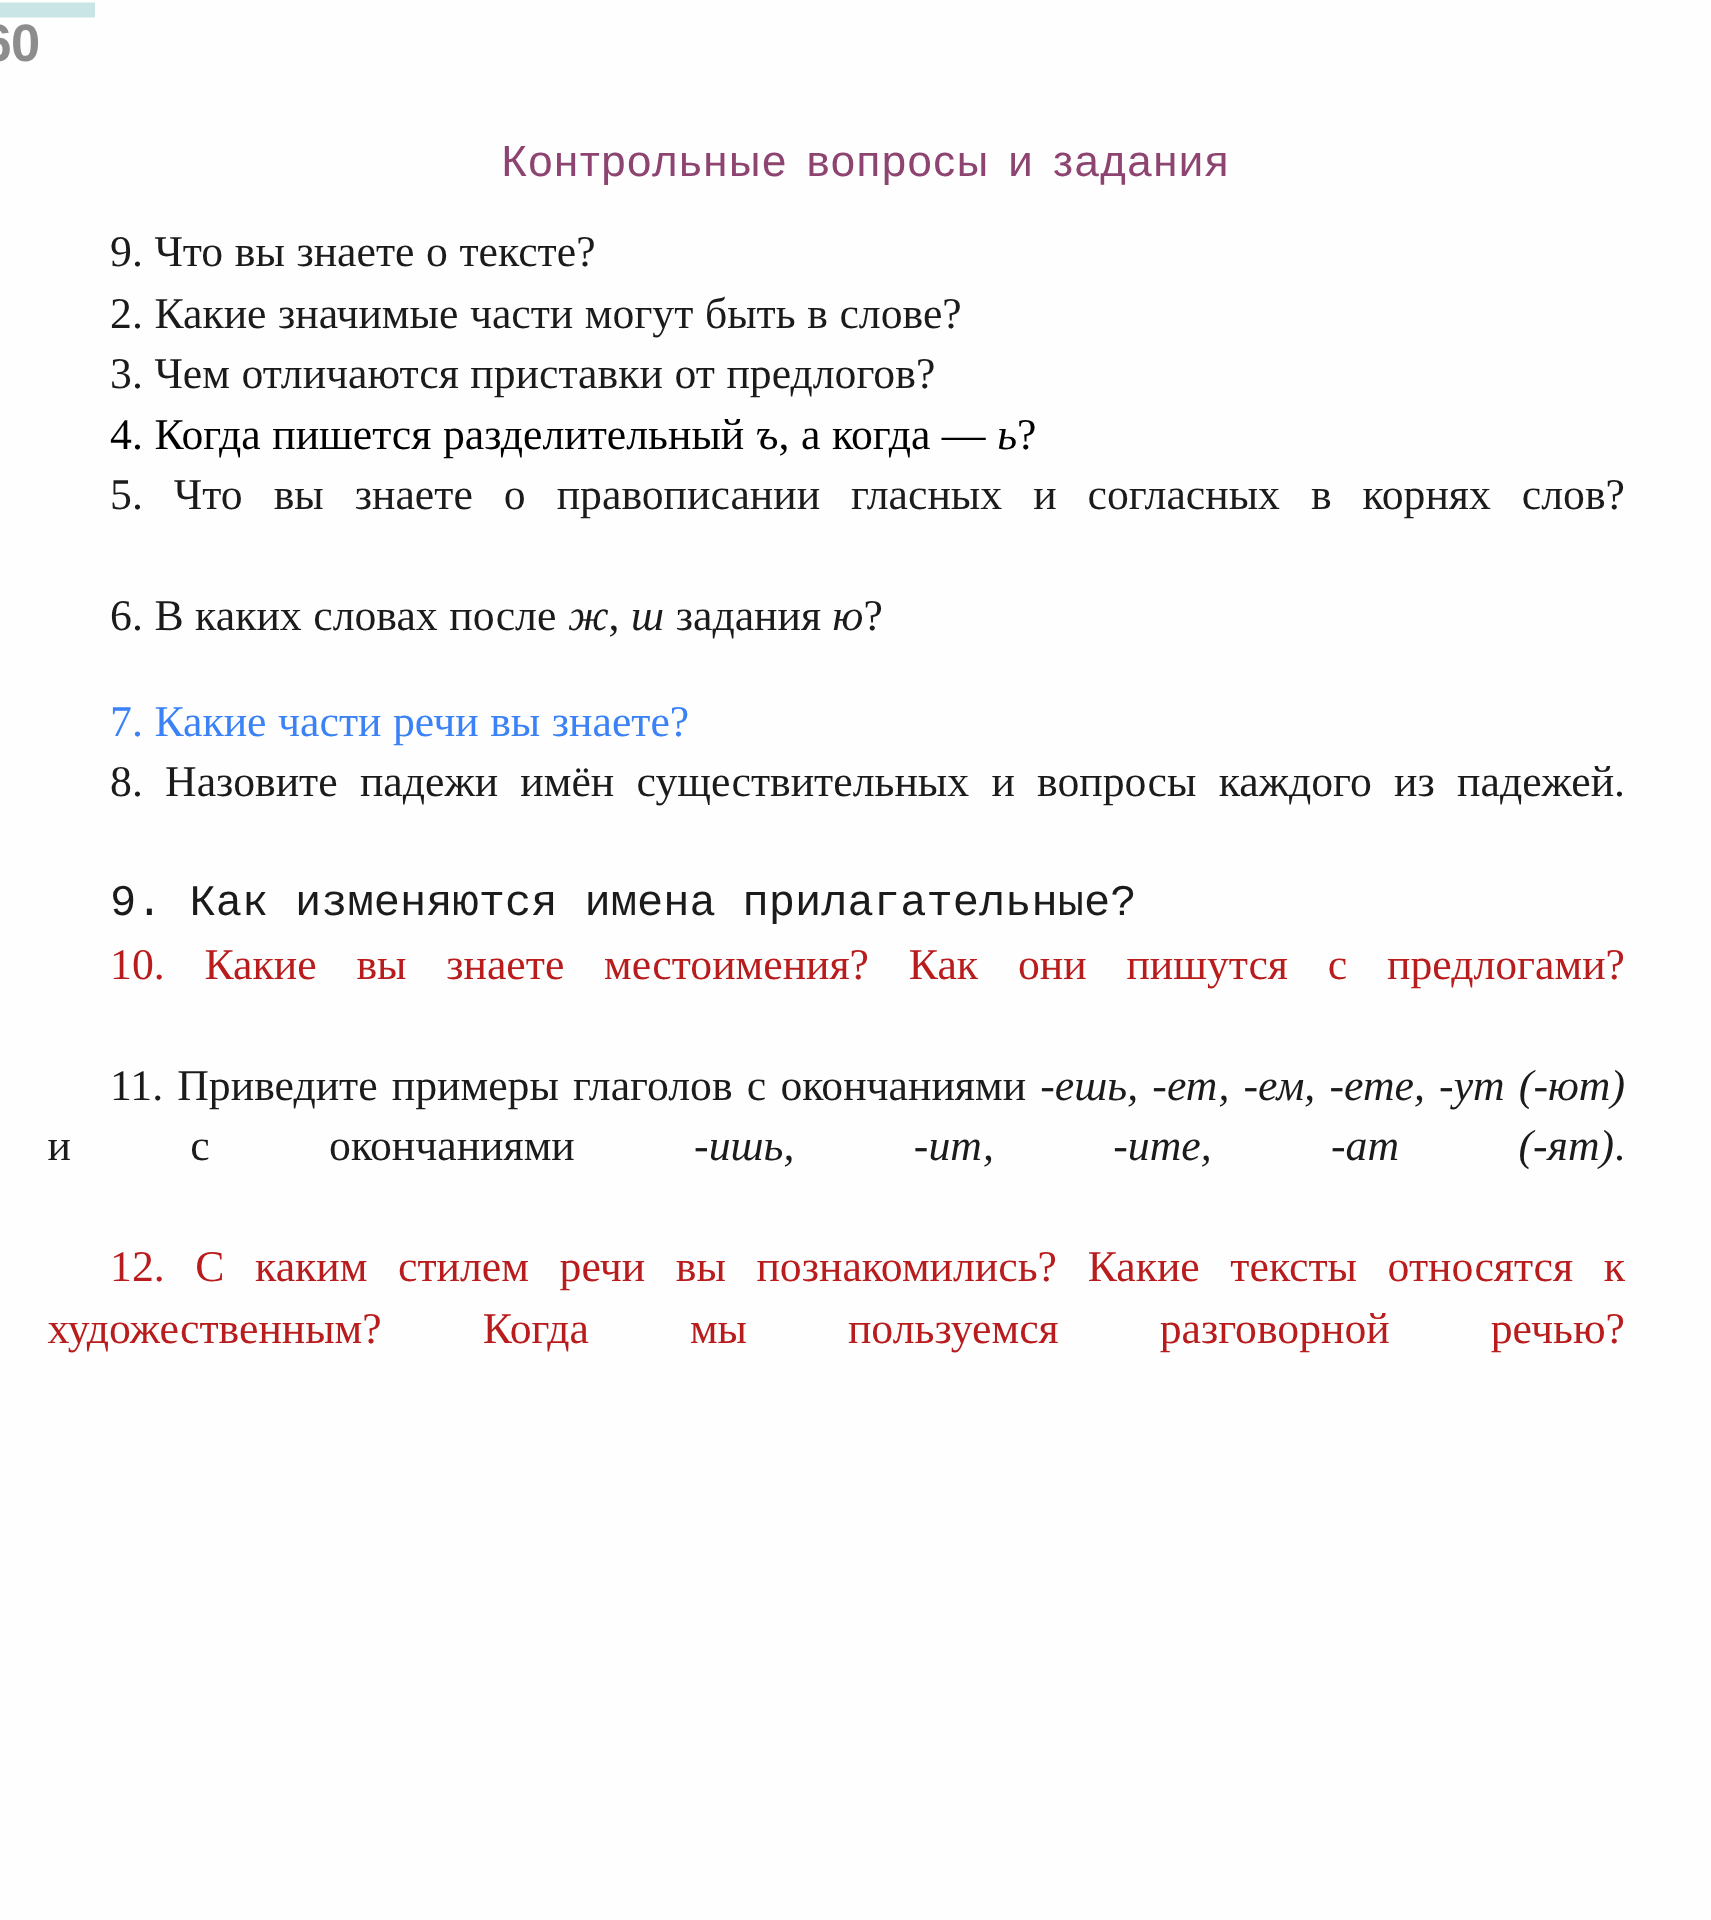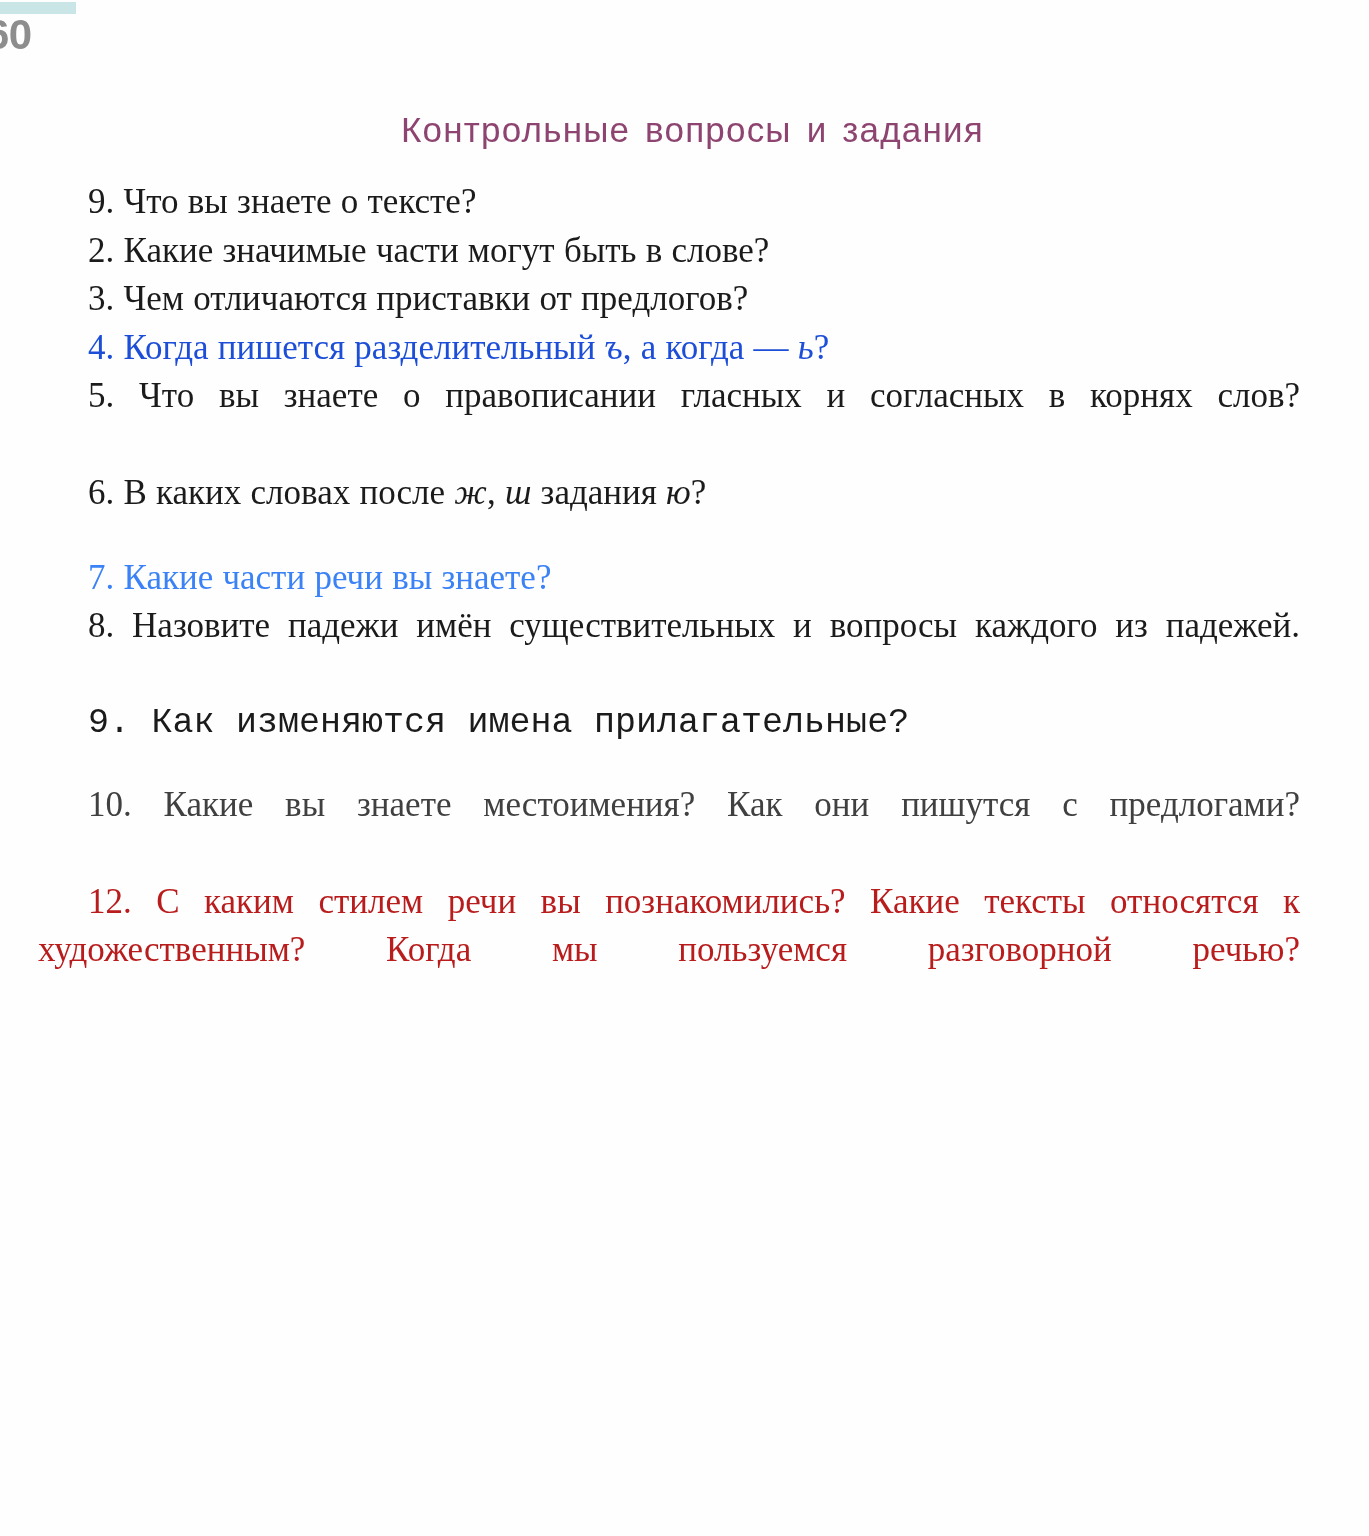--- a/index.html
+++ b/index.html
@@ -111,32 +111,33 @@
   <div class="section-title" style="color: rgb(142, 68, 112);">Контрольные вопросы и задания</div>
 
   <div class="questions">
 
     <p class="q single" style="color: rgb(27, 27, 27);">9. Что вы знаете о тексте?</p>
 
     <p class="q single" style="color: rgb(27, 27, 27);">2. Какие значимые части могут быть в слове?</p>
 
     <p class="q single" style="color: rgb(27, 27, 27);">3. Чем отличаются приставки от предлогов?</p>
 
-    <p class="q single" style="color: #1d4ed8;"><span>4. Когда пишется разделительный </span><i>ъ</i><span>, а когда — </span><i>ь</i><span>?</span></p>
+    <p class="q single" style="color: #000000;"><span>4. Когда пишется разделительный </span><i>ъ</i><span>, а когда — </span><i>ь</i><span>?</span></p>
 
     <p class="q" style="color: rgb(27, 27, 27);">5. Что вы знаете о правописании гласных и согласных в корнях слов?</p>
 
     <p class="q single" style="color: rgb(27, 27, 27);"><span>6. В каких словах после </span><i>ж</i><span>, </span><i>ш</i><span> задания </span><i>ю</i><span>?</span></p>
 
     <p class="q single" style="color: #3b82f6; margin-top: 36px;">7. Какие части речи вы знаете?</p>
 
     <p class="q" style="color: rgb(27, 27, 27);">8. Назовите падежи имён существительных и вопросы каждого из падежей.</p>
 
     <p class="q single" style="color: rgb(27, 27, 27); font-family: Liberation Mono, monospace;">9. Как изменяются имена прилагательные?</p>
 
-    <p class="q" style="color: #404040; margin-top: 33px;">10. Какие вы знаете местоимения? Как они пишутся с предлогами?</p>
+    <p class="q" style="color: #b91c1c;">10. Какие вы знаете местоимения? Как они пишутся с предлогами?</p>
 
+    <p class="q" style="color: rgb(27, 27, 27);"><span>11. Приведите примеры глаголов с окончаниями </span><i>-ешь, -ет, -ем, -ете, -ут (-ют)</i><span> и с окончаниями </span><i>-ишь, -ит, -ите, -ат (-ят)</i><span>.</span></p>
 
     <p class="q" style="color: #b91c1c;">12. С каким стилем речи вы познакомились? Какие тексты относятся к художественным? Когда мы пользуемся разговорной речью?</p>
 
   </div>
 
 </div>
 
 </body></html>

